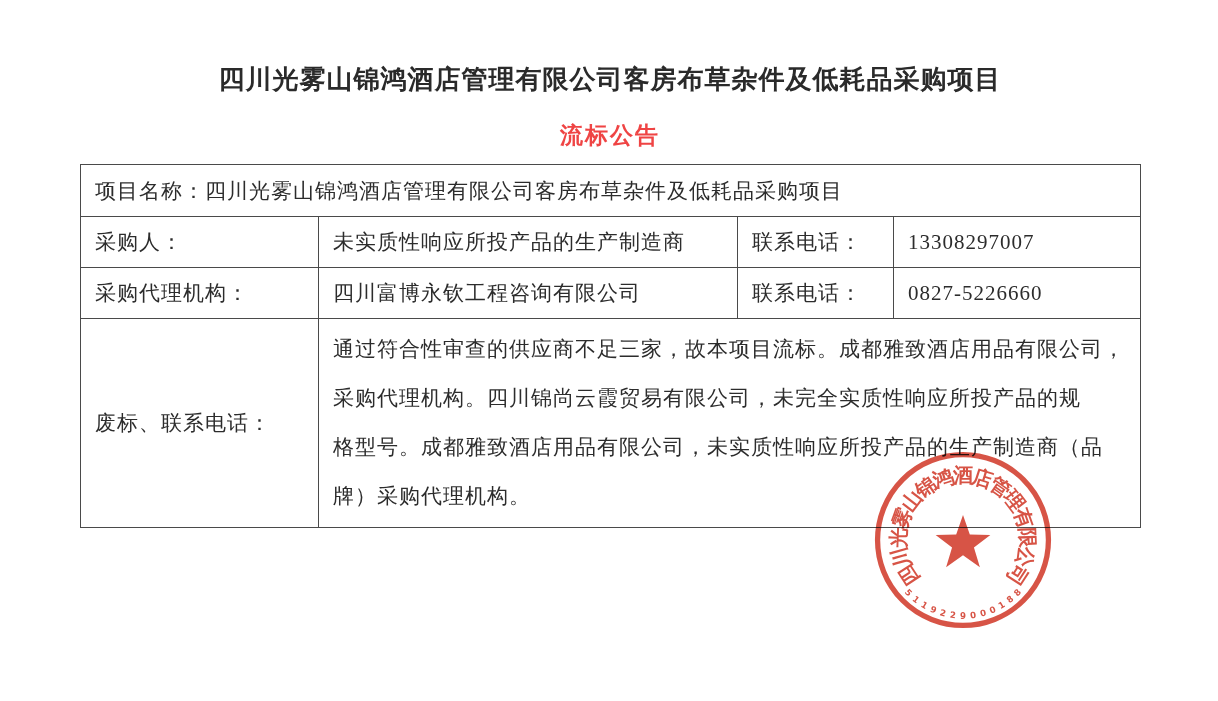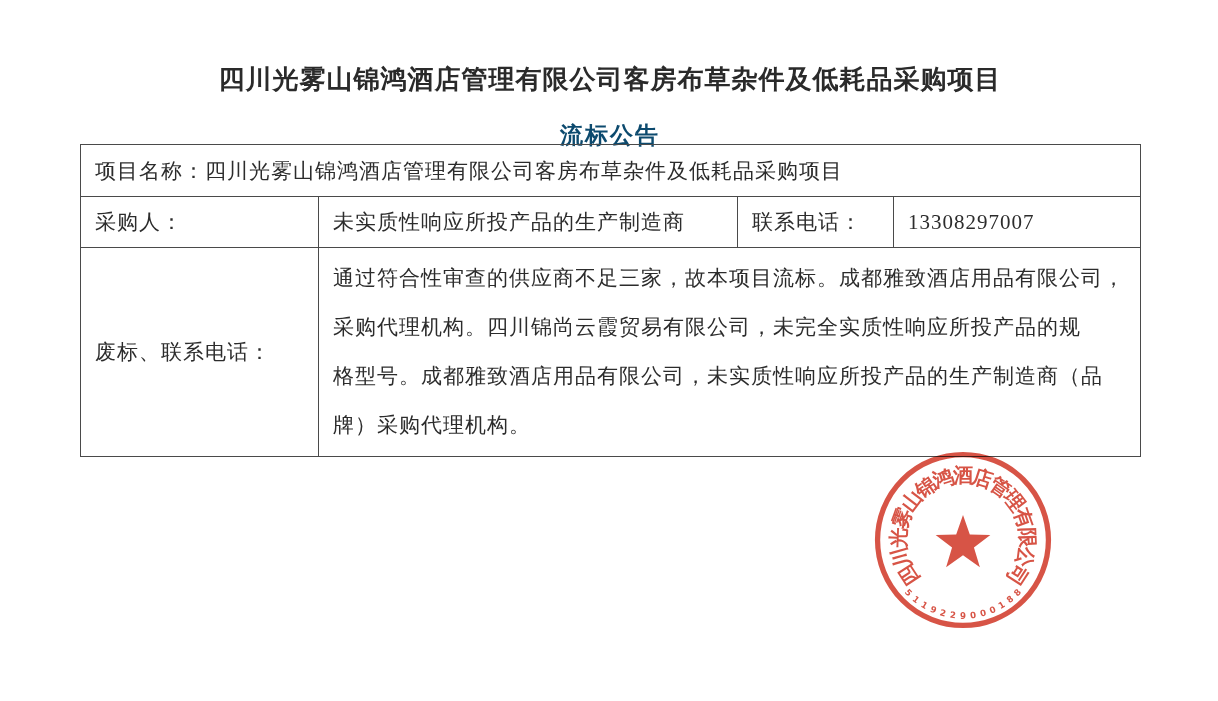--- a/index.html
+++ b/index.html
@@ -18,25 +18,25 @@
     letter-spacing: 1px;
     color: #2a2a2a;
   }
   .doc-subtitle {
     position: absolute;
     left: 80px; top: 120px; width: 1060px;
     text-align: center;
     font-size: 23px;
     font-weight: 600;
     letter-spacing: 2px;
-    color: #0c4a6e;
+    color: #ef4444;
   }
   table.doc-table {
     position: absolute;
-    left: 80px; top: 144px;
+    left: 80px; top: 164px;
     width: 1060px;
     border-collapse: collapse;
     table-layout: fixed;
     font-size: 21px;
     letter-spacing: 1px;
     color: #2c2c2c;
   }
   table.doc-table td {
     border: 1.5px solid #4a4a4a;
     padding: 0 14px;
@@ -103,20 +103,26 @@
     <td colspan="4">
       <span>项目名称：</span><span>四川光雾山锦鸿酒店管理有限公司客房布草杂件及低耗品采购项目</span>
     </td>
   </tr>
   <tr class="row-buyer">
     <td>采购人：</td>
     <td>未实质性响应所投产品的生产制造商</td>
     <td>联系电话：</td>
     <td class="cell-phone-value">13308297007</td>
   </tr>
+  <tr class="row-agency">
+    <td>采购代理机构：</td>
+    <td>四川富博永钦工程咨询有限公司</td>
+    <td>联系电话：</td>
+    <td class="cell-phone-value">0827-5226660</td>
+  </tr>
   <tr class="row-reason">
     <td>废标、联系电话：</td>
     <td colspan="3" class="reason-cell">
       <div class="reason-line">通过符合性审查的供应商不足三家，故本项目流标。成都雅致酒店用品有限公司，</div>
       <div class="reason-line">采购代理机构。四川锦尚云霞贸易有限公司，未完全实质性响应所投产品的规</div>
       <div class="reason-line">格型号。成都雅致酒店用品有限公司，未实质性响应所投产品的生产制造商（品</div>
       <div class="reason-line">牌）采购代理机构。</div>
     </td>
   </tr>
 </tbody>

